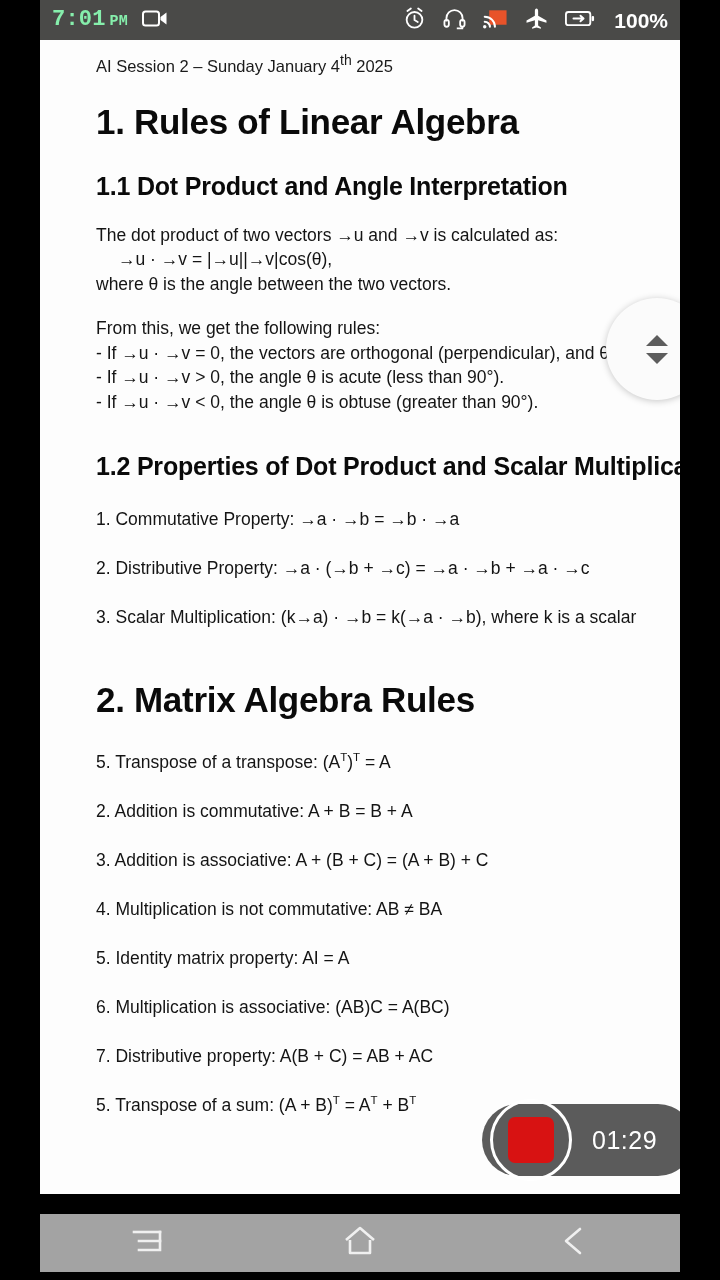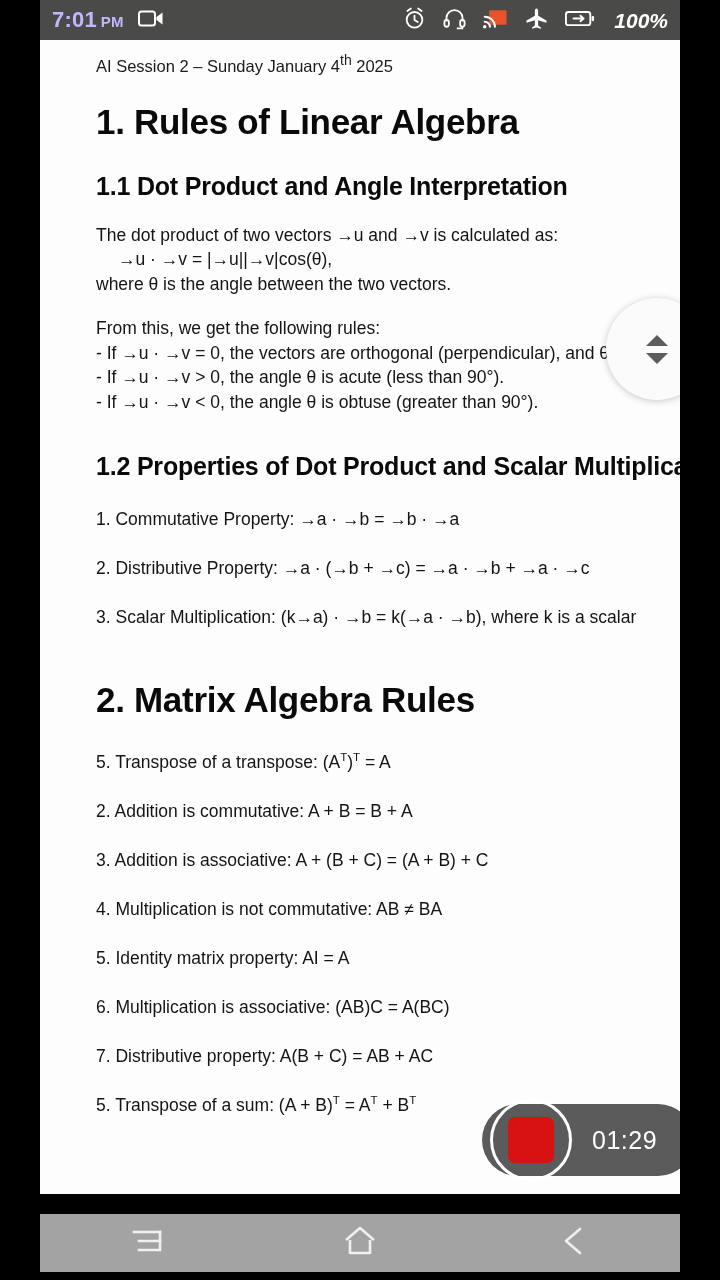--- a/index.html
+++ b/index.html
@@ -28,36 +28,36 @@
     justify-content: space-between;
     padding: 0 12px;
     box-sizing: border-box;
   }
   .status-left {
     display: flex;
     align-items: center;
     gap: 14px;
   }
   .clock {
-    color: #c4b5fd;
+    color: #86efac;
     font-size: 22px;
     font-weight: bold;
     letter-spacing: 0.2px;
     line-height: 1;
+    font-family: Liberation Mono, monospace;
   }
   .clock .ampm {
     font-size: 15px;
     font-weight: bold;
     margin-left: 4px;
   }
   .status-right {
     display: flex;
     align-items: center;
     gap: 17px;
-    font-style: italic;
   }
   .battery-pct {
     color: #ffffff;
     font-size: 21px;
     font-weight: bold;
     line-height: 1;
     margin-left: 2px;
   }
   .sicon { display: block; }
 

